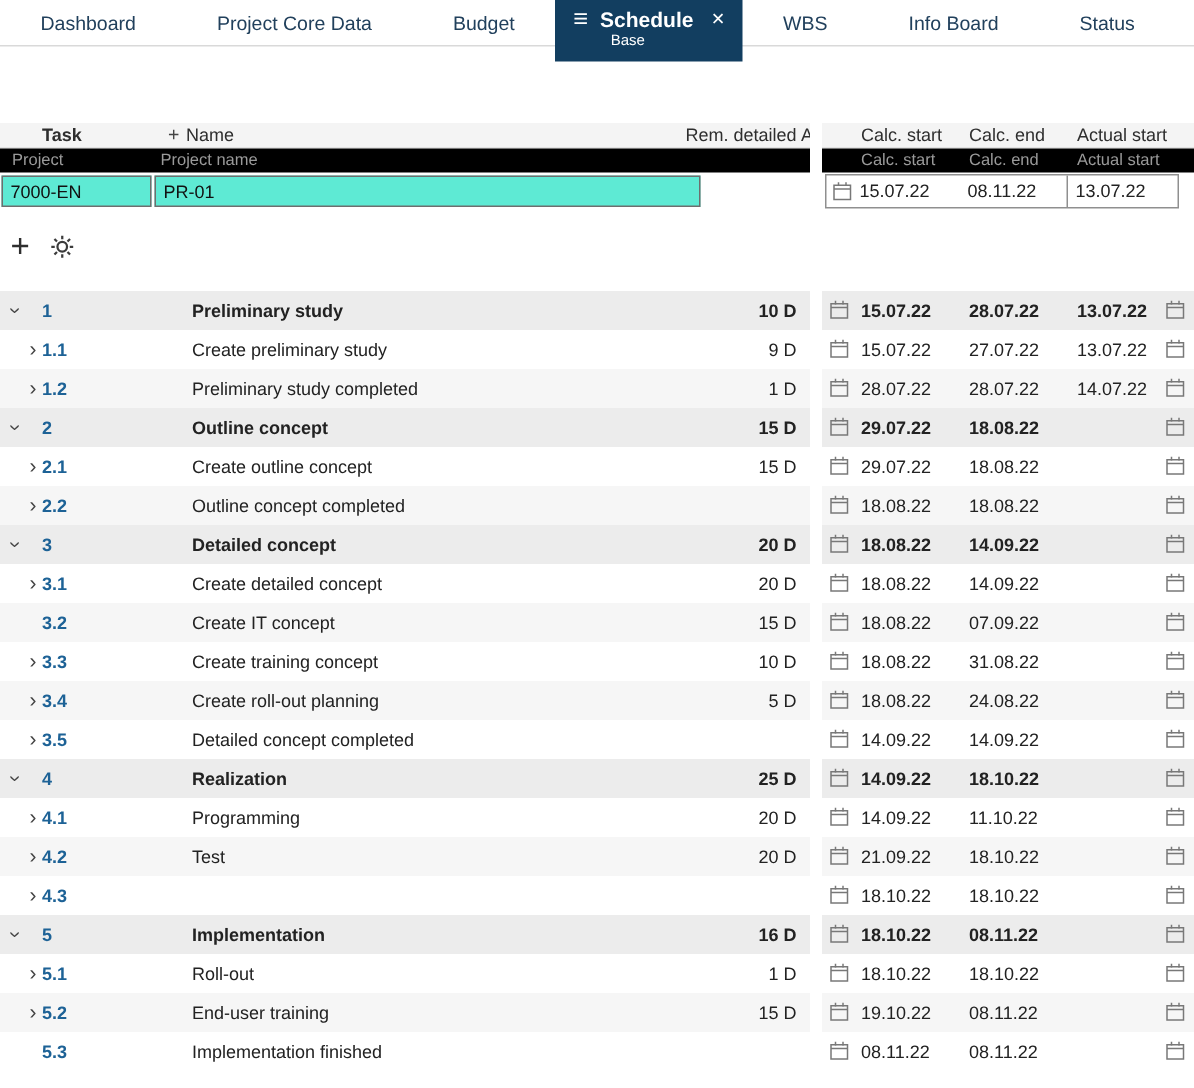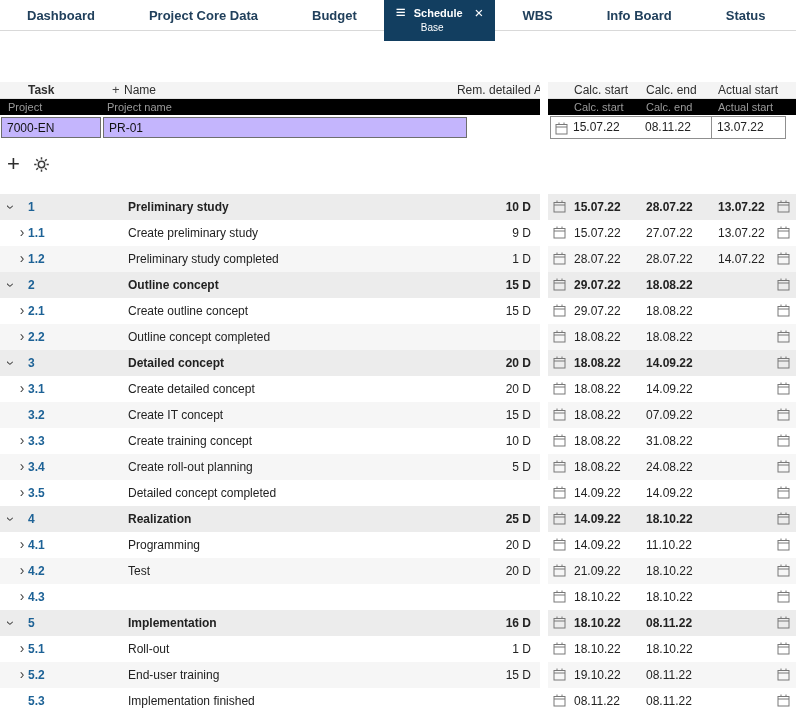--- a/index.html
+++ b/index.html
@@ -11,29 +11,29 @@
   }
 
   
   .nav {
     position:absolute; top:0; left:0; width:796px; height:31px;
     border-bottom:1px solid #d9d9d9; background:#fff;
     display:flex; align-items:flex-start; z-index:2;
   }
   .nav-tab {
     line-height:31px; padding:0 27px; font-size:13px; color:#21405c;
-    white-space:nowrap; cursor:pointer;font-weight:bold;
+    white-space:nowrap; cursor:pointer;
   }
   .tab-active {
     background:#123e60; color:#fff; height:41px; padding:4px 12px 0 12px;
     cursor:pointer;
   }
   .tab-top { display:flex; align-items:center; }
   .menu-icon { font-size:17px; line-height:1; margin-right:8px; }
-  .tab-label { font-size:11px; font-weight:700; }
+  .tab-label { font-size:14px; font-weight:700; }
   .close-icon { font-size:15px; line-height:1; margin-left:12px; }
   .tab-sub { font-size:10px; margin-left:25px; margin-top:1px; }
 
   
   .pane { position:absolute; top:82px; height:635px; overflow:hidden; background:#fff; }
   .left-pane  { left:0;  width:540px; }
   .right-pane { left:548px; width:248px; }
 
   
   .thead {
@@ -53,21 +53,21 @@
   .tsub { position:relative; height:16px; font-size:11px; color:#9a9a9a; background:#000000; }
   .tsub span { position:absolute; line-height:16px; white-space:nowrap; }
   .s-project { left:8px; }
   .s-pname   { left:107px; }
   .s-cs { left:26px; } .s-ce { left:98px; } .s-as { left:170px; }
 
   
   .tfilter { position:relative; height:26px; }
   .tfilter input {
     position:absolute; top:2px; height:21px; border:1px solid #6e6e6e;
-    font:12px "Liberation Sans", sans-serif; padding:0 5px; background:#c4b5fd; color:#111;
+    font:12px "Liberation Sans", sans-serif; padding:0 5px; background:#5eead4; color:#111;
   }
   .f-id   { left:1px;  width:100px; }
   .f-name { left:103px; width:364px; }
   .f-dates {
     position:absolute; left:2px; top:1px; width:236px; height:23px;
     border:1px solid #8f8f8f; background:#fff;
   }
   .f-dates span.fd { position:absolute; line-height:21px; font-size:12px; color:#222; white-space:nowrap; }
   .fd-cs { left:22px; } .fd-ce { left:94px; } .fd-as { left:166px; }
   .fd-div { position:absolute; left:160px; top:0; bottom:0; border-left:1px solid #8f8f8f; }

